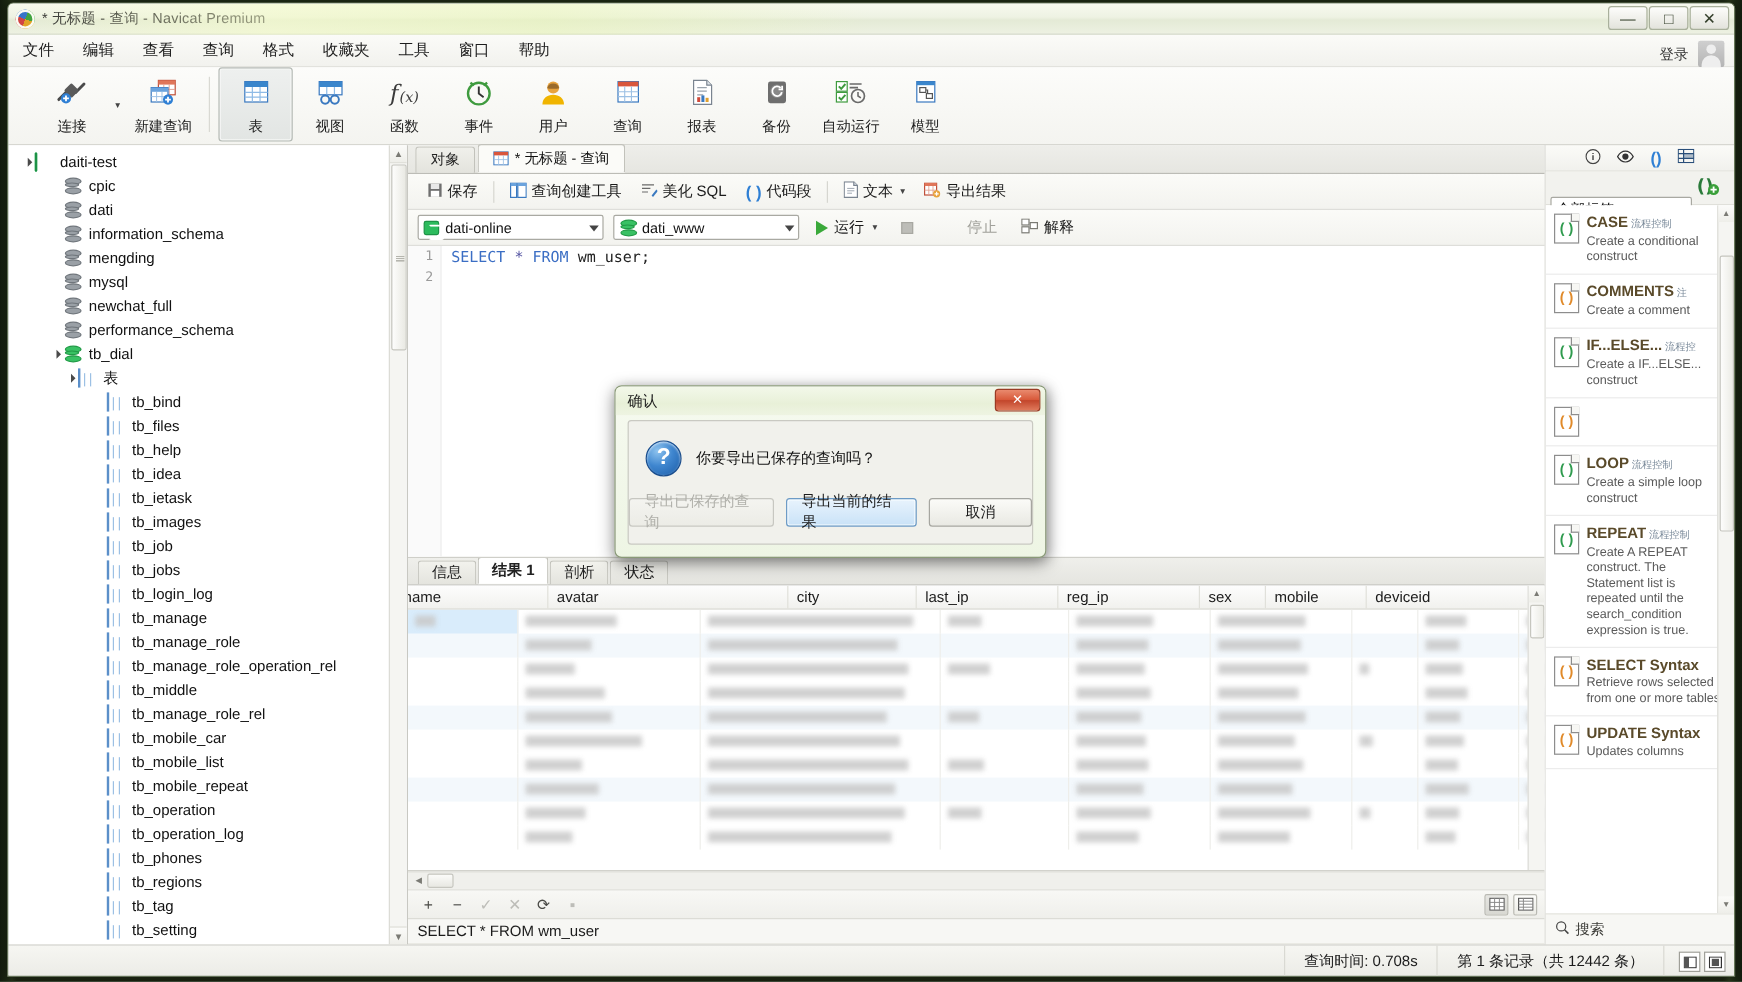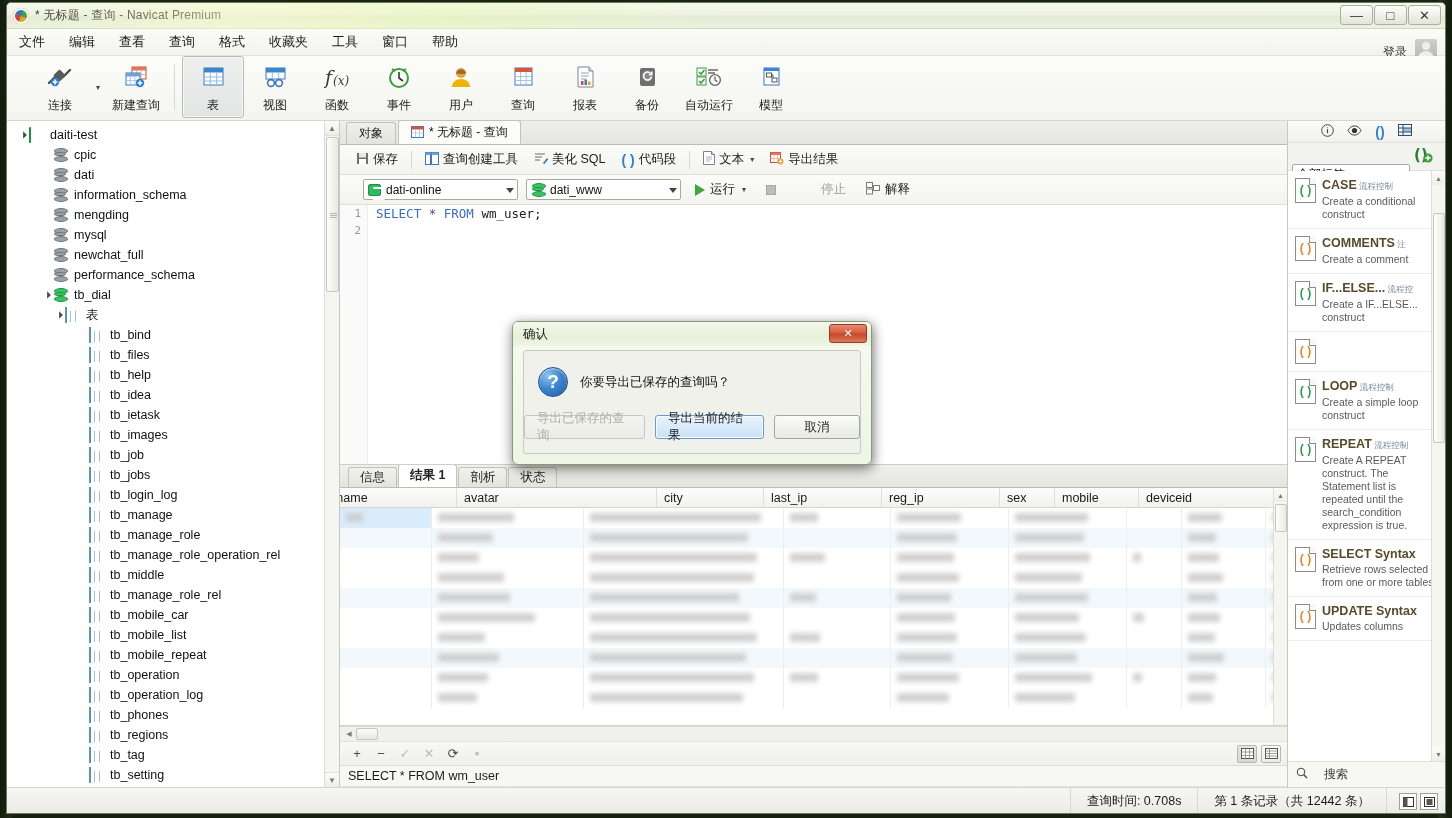--- a/index.html
+++ b/index.html
@@ -75,21 +75,21 @@
     background:linear-gradient(180deg,#fbfbf8,#f2f2ee);
     border-bottom:1px solid #e2e2dd;
     position:relative;
   }
   .menu-item {
     padding:0 12px; height:27px; display:flex;align-items:center;
     font-size:13px;color:#1d1d1d; white-space:nowrap;
   }
   .menu-right {
     position:absolute; right:8px; top:0; height:32px;
-    display:flex; align-items:flex-end; gap:8px;
+    display:flex; align-items:center; gap:8px;
   }
   .login-text { font-size:12px;color:#333; }
   .avatar-icon {
     width:22px;height:22px;border-radius:2px;
     background:linear-gradient(180deg,#cfcfcf,#b4b4b4);
     position:relative; overflow:hidden;
   }
   .avatar-icon::before{
     content:"";position:absolute;left:7px;top:3px;width:8px;height:8px;border-radius:50%;background:#eee;
   }
@@ -216,21 +216,21 @@
   .q-toolbar {
     height:30px; display:flex;align-items:center; gap:0px; padding-left:8px;
     background:linear-gradient(180deg,#fbfbf8,#f3f3ef);
     border-bottom:1px solid #dededa;
   }
   .qt-btn { display:flex;align-items:center;gap:4px;padding:0 8px;height:24px;font-size:12.5px;color:#1b1b1b; border-radius:2px;}
   .qt-sep { width:1px;height:18px;background:#d6d6d0;margin:0 5px;}
   .qt-caret{font-size:8px;color:#444;margin-left:2px;}
 
   .conn-bar {
-    height:30px;display:flex;align-items:center;gap:8px;padding-left:23px;
+    height:30px;display:flex;align-items:center;gap:8px;padding-left:8px;
     background:linear-gradient(180deg,#fbfbf8,#f3f3ef);
     border-bottom:1px solid #dededa;
   }
   .combo {
     height:21px; width:155px; display:flex;align-items:center; gap:5px; padding:0 3px 0 4px;
     background:#fff; border:1px solid #a9a9a2; border-radius:2px; font-size:12px;color:#111;
     position:relative;
   }
   .combo .cb-caret{
     position:absolute; right:3px; top:50%; margin-top:-2px;
@@ -338,21 +338,21 @@
   }
   .snip-ico span{position:absolute;left:0;right:0;top:5px;text-align:center;font-size:12px;font-weight:bold;line-height:1;}
   .snip-body{min-width:0;}
   .snip-title{font-size:12.5px;font-weight:bold;color:#5a4a2a;white-space:nowrap;overflow:hidden;}
   .snip-tag{font-size:8.5px;color:#7a8a9a;font-weight:normal;}
   .snip-desc{font-size:10.5px;color:#5a5a5a;line-height:13px;margin-top:2px;}
   .rp-scroll{position:absolute;right:0;top:0;bottom:0;width:14px;background:#f5f5f2;border-left:1px solid #ddddd7;}
   .rp-thumb{position:absolute;left:1px;top:42px;width:12px;height:230px;background:linear-gradient(90deg,#fdfdfc,#ebebe5);
     border:1px solid #c6c6bf;border-radius:2px;}
   .rp-search{
-    height:26px;display:flex;align-items:center;gap:16px;padding-left:8px;
+    height:26px;display:flex;align-items:center;gap:5px;padding-left:8px;
     background:#f7f7f4;border-top:1px solid #e0e0da;font-size:12px;color:#3a3a36;
   }
 
   
   .sql-strip{
     height:22px;display:flex;align-items:center;padding-left:8px;
     background:#f7f7f4;border-top:1px solid #dcdcd6;border-bottom:1px solid #e6e6e0;
     font-size:12.5px;color:#1b1b1b;
   }
   .statusbar{

